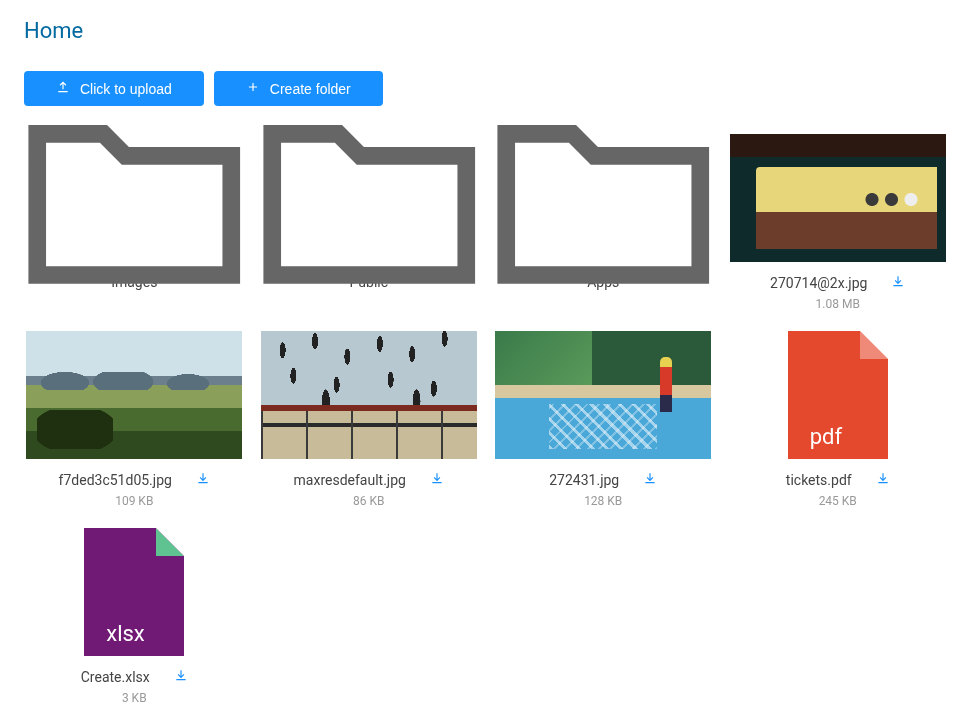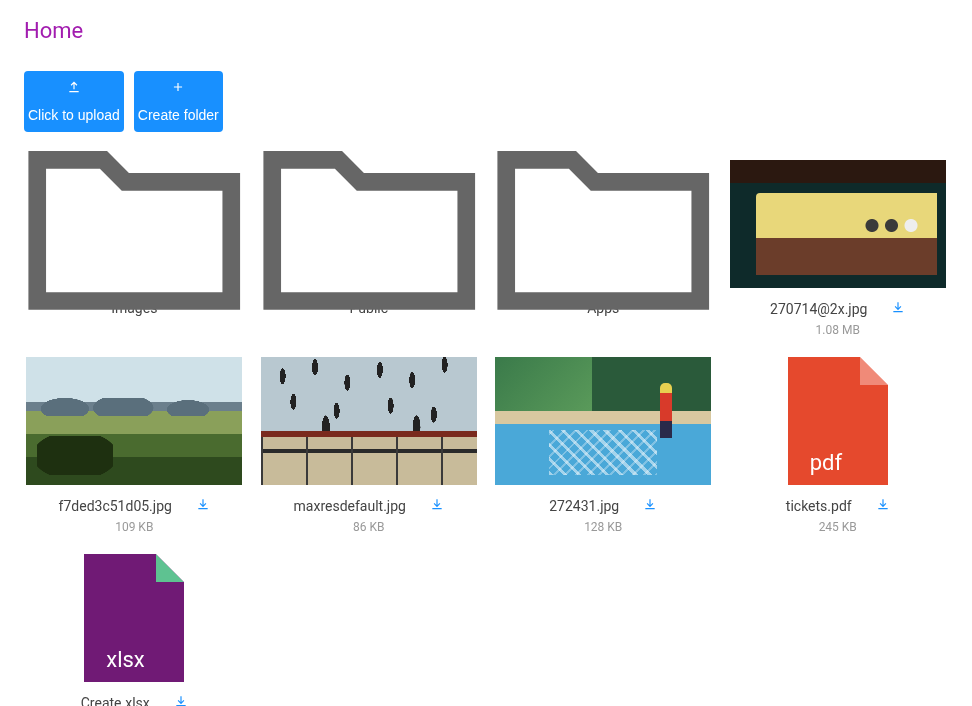--- a/index.html
+++ b/index.html
@@ -5,40 +5,39 @@
   * { box-sizing: border-box; margin: 0; padding: 0; }
   body {
     font-family: -apple-system, BlinkMacSystemFont, "Segoe UI", Roboto, sans-serif;
     background: #fff;
     color: #333;
     padding: 18px 24px;
   }
   .page-title {
     font-size: 22px;
     font-weight: 400;
-    color: #a21caf;
+    color: #0369a1;
     margin-bottom: 28px;
   }
   .action-bar {
     display: flex;
     gap: 10px;
     margin-bottom: 28px;
   }
   .btn {
     display: inline-flex;
     align-items: center;
     gap: 10px;
     background: #1890ff;
     color: #fff;
     border: none;
     border-radius: 4px;
-    padding: 9px 4px;
+    padding: 9px 32px;
     font-size: 14px;
     cursor: pointer;
-    flex-direction: column;
   }
   .btn svg { width: 14px; height: 14px; }
   .grid {
     display: grid;
     grid-template-columns: repeat(4, 1fr);
     gap: 20px 14px;
   }
   .item {
     display: flex;
     flex-direction: column;

